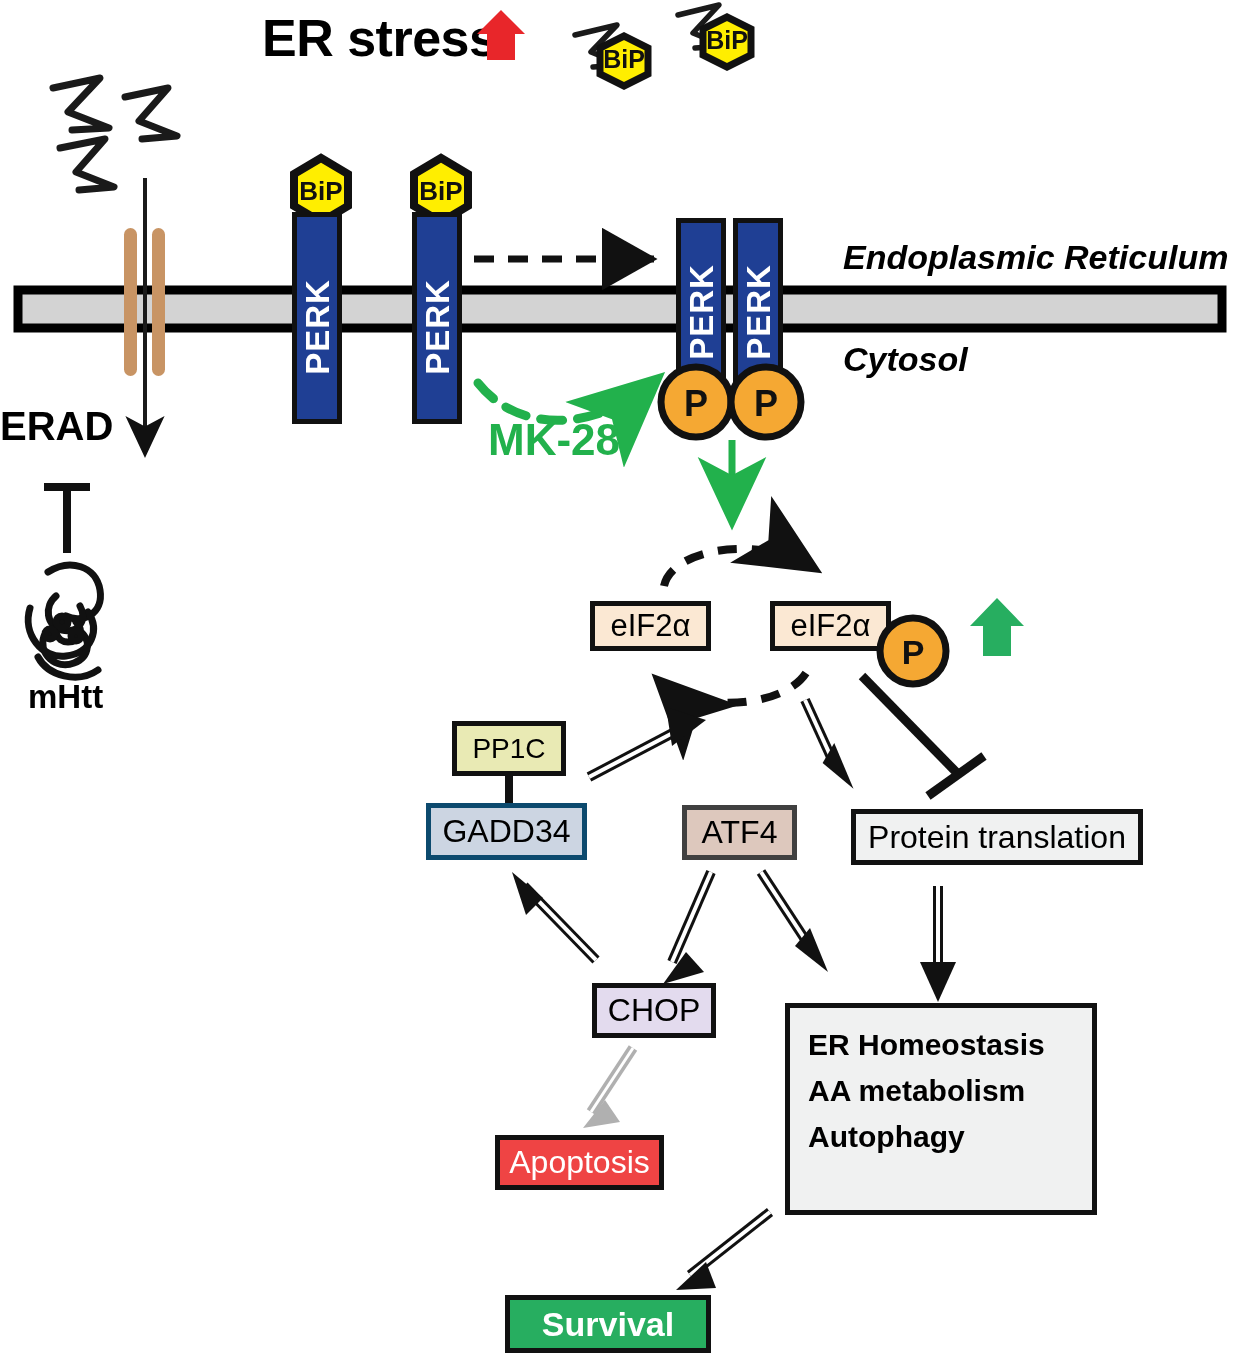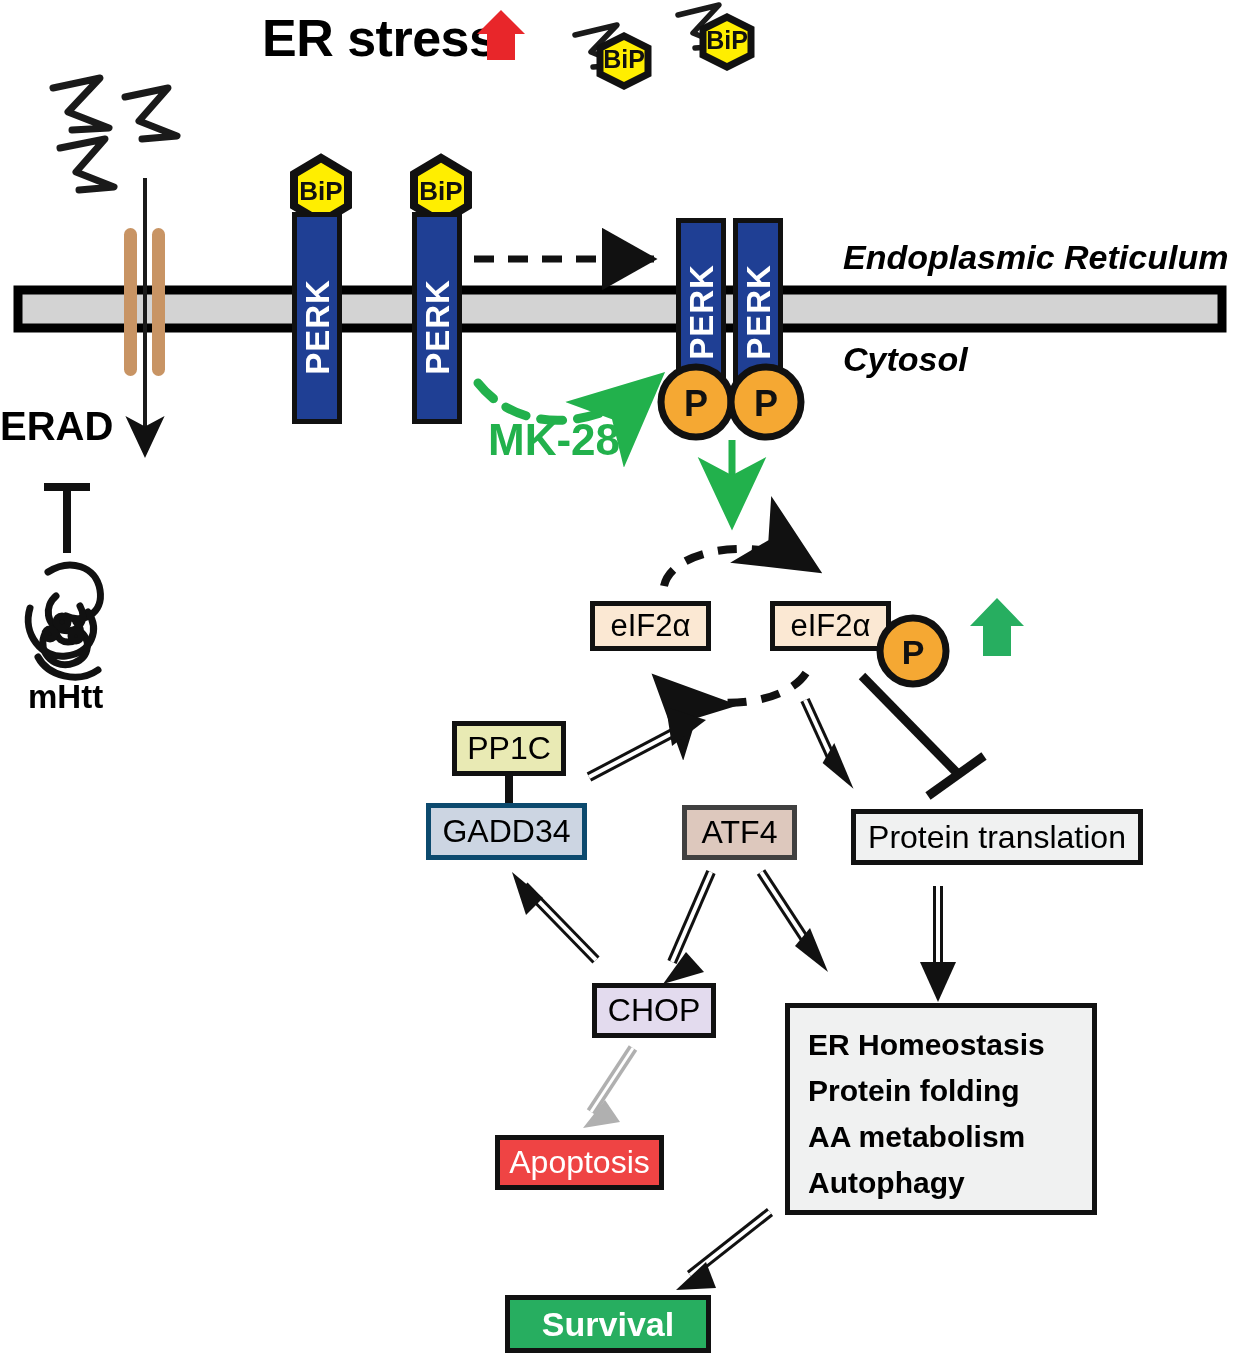--- a/index.html
+++ b/index.html
@@ -204,21 +204,21 @@
     <circle cx="39" cy="39" r="33" fill="#f5a833" stroke="#111" stroke-width="7"></circle>
     <text x="39" y="52" text-anchor="middle" font-family="Liberation Sans, sans-serif" font-size="34" font-weight="bold" fill="#111">P</text>
   </svg>
 
   <svg class="layer" style="left:966px;top:594px;width:62px;height:66px;" viewBox="0 0 62 66">
     <path d="M31 4 L58 32 L45 32 L45 62 L17 62 L17 32 L4 32 Z" fill="#27ae60"></path>
   </svg>
 
   <div style="position:absolute;left:452px;top:721px;width:114px;height:55px;background:#e9eab4;
               border:5px solid #111;box-sizing:border-box;display:flex;align-items:center;justify-content:center;">
-    <span class="nodetext" style="font-size:32px;color:#000;">PP1C</span>
+    <span class="nodetext" style="font-size:28px;color:#000;">PP1C</span>
   </div>
 
   <div style="position:absolute;left:426px;top:803px;width:161px;height:57px;background:#ccd5e2;
               border:5px solid #0c4a6e;box-sizing:border-box;display:flex;align-items:center;justify-content:center;">
     <span class="nodetext" style="font-size:32px;color:#000;">GADD34</span>
   </div>
 
   <div style="position:absolute;left:682px;top:805px;width:115px;height:55px;background:#ddc8bd;
               border:5px solid #404040;box-sizing:border-box;display:flex;align-items:center;justify-content:center;">
     <span class="nodetext" style="font-size:32px;color:#000;">ATF4</span>
@@ -235,21 +235,20 @@
   </div>
 
   <div style="position:absolute;left:495px;top:1135px;width:169px;height:55px;background:#ef4444;
               border:5px solid #111;box-sizing:border-box;display:flex;align-items:center;justify-content:center;">
     <span class="nodetext" style="font-size:32px;color:#fff;">Apoptosis</span>
   </div>
 
   <div style="position:absolute;left:785px;top:1003px;width:312px;height:212px;background:#f0f1f1;
               border:5px solid #111;box-sizing:border-box;padding:14px 0 0 18px;">
     <div class="nodetext" style="font-size:30px;font-weight:bold;color:#000;line-height:46px;white-space:nowrap;">ER Homeostasis</div>
-    <div class="nodetext" style="font-size:30px;font-weight:bold;color:#000;line-height:46px;white-space:nowrap;">Protein folding</div>
     <div class="nodetext" style="font-size:30px;font-weight:bold;color:#000;line-height:46px;white-space:nowrap;">AA metabolism</div>
     <div class="nodetext" style="font-size:30px;font-weight:bold;color:#000;line-height:46px;white-space:nowrap;">Autophagy</div>
   </div>
 
   <div style="position:absolute;left:505px;top:1295px;width:206px;height:58px;background:#27ae60;
               border:5px solid #111;box-sizing:border-box;display:flex;align-items:center;justify-content:center;">
     <span class="nodetext" style="font-size:34px;font-weight:bold;color:#fff;">Survival</span>
   </div>
 
 </div>

